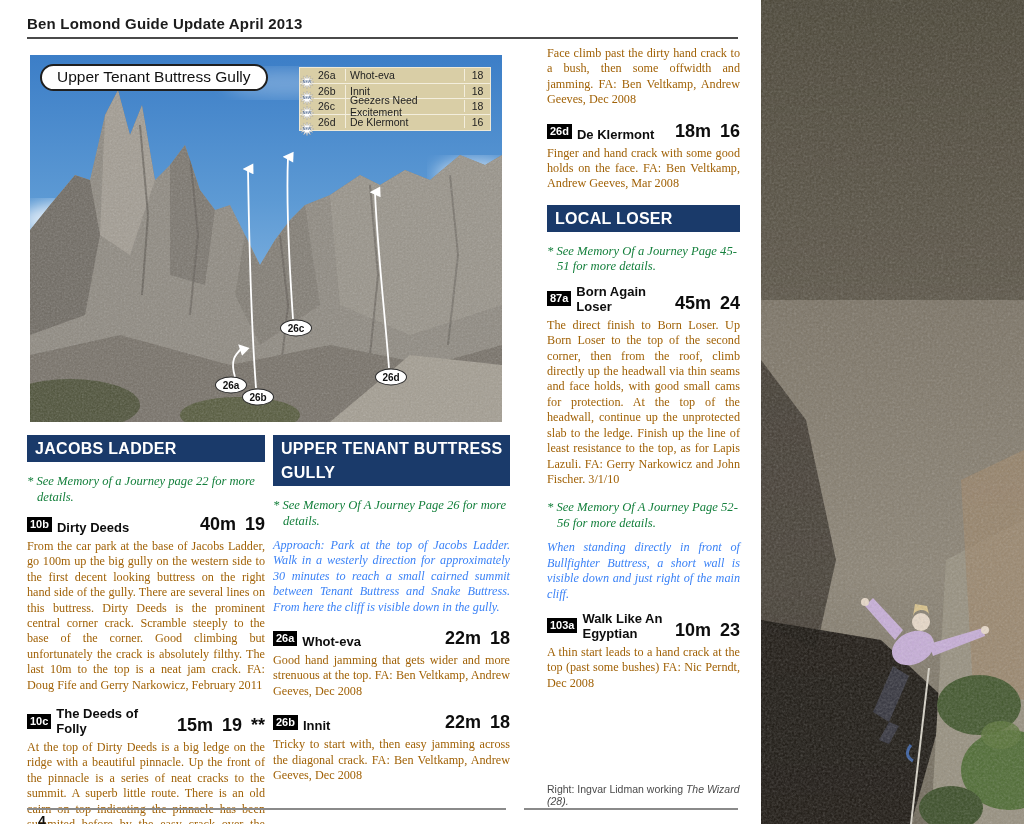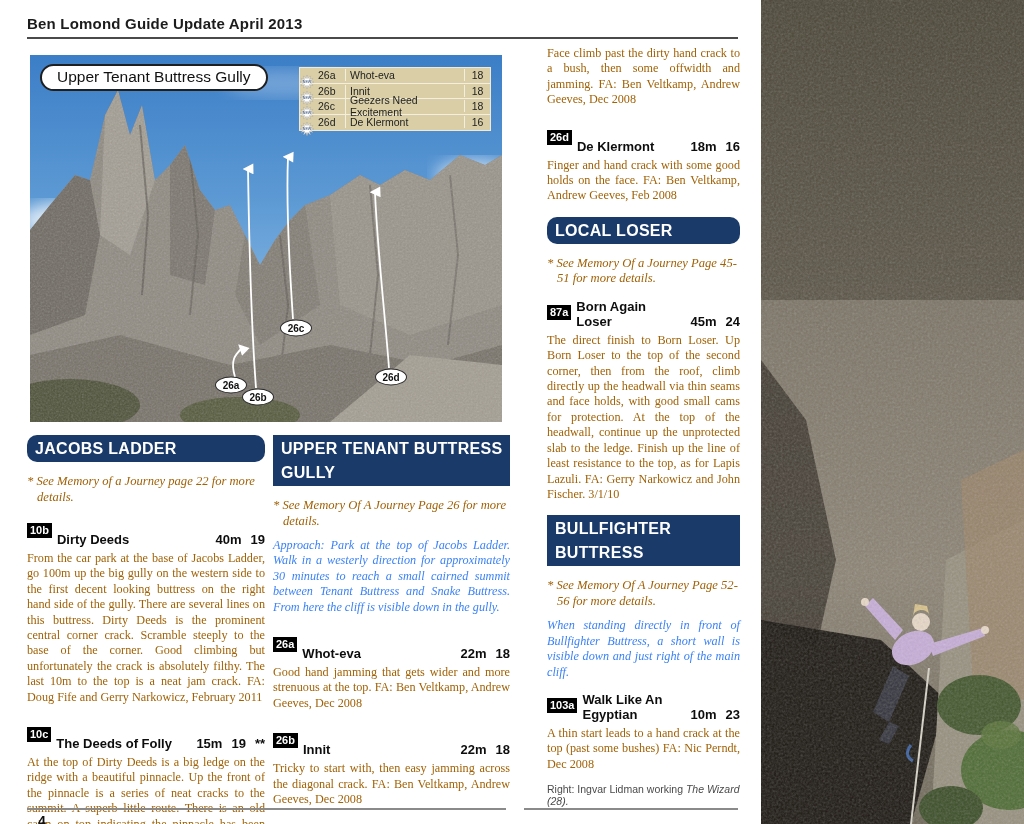--- a/index.html
+++ b/index.html
@@ -45,39 +45,39 @@
   
   .col { position: absolute; }
   .col1 { left: 27px;  top: 435px; width: 238px; }
   .col2 { left: 273px; top: 435px; width: 237px; }
   .col3 { left: 547px; top: 46px;  width: 193px; }
 
   .sect-head {
     background: #1a3a6a; color: #ffffff; font-weight: bold; font-size: 16px;
     line-height: 24px; padding: 2px 0 1px 8px; letter-spacing: .3px;
   }
-  .sect-head.one { margin-bottom: 12px; border-radius: 10px; }
+  .sect-head.one { margin-bottom: 12px; }
   .sect-head.two { margin-bottom: 12px; }
   .note {
     font-family: "Liberation Serif", serif; font-style: italic;
-    font-size: 12.6px; line-height: 15.5px; color: #a16207;
+    font-size: 12.6px; line-height: 15.5px; color: #15803d;
     padding-left: 10px; text-indent: -10px; margin-bottom: 9px;
   }
   .body-p, .route-desc {
     font-family: "Liberation Serif", serif; font-size: 12.2px; line-height: 15.4px;
     color: #a16207; text-align: justify; margin-bottom: 13px;
   }
   .italic-p { font-style: italic; color: #3b82f6; }
   .route-head { display: flex; align-items: flex-end; margin-bottom: 4px; margin-top: 3px; }
   .badge {
     background: #000; color: #fff; font-weight: bold; font-size: 11px;
     padding: 1px 3px; margin-right: 5px; line-height: 13px; align-self: center;
   }
   .route-name { font-size: 13px; font-weight: bold; color: #0d0d0d; line-height: 15px; flex: 1; }
-  .route-metrics { font-size: 13px; font-weight: bold; color: #0d0d0d; white-space: nowrap; margin-left: 6px; margin-top: 18px; }
+  .route-metrics { font-size: 18px; font-weight: bold; color: #0d0d0d; white-space: nowrap; margin-left: 6px; }
   .route-metrics .gap { display: inline-block; width: 9px; }
   .route-entry { margin-bottom: 3px; }
 
   
   .photo-right { position: absolute; left: 761px; top: 0; width: 263px; height: 824px; background:#6a6157; }
 
   
   .foot-rule-l { position: absolute; left: 27px;  top: 808px; width: 479px; height: 2px; background: #8a8a8a; }
   .foot-rule-r { position: absolute; left: 524px; top: 808px; width: 214px; height: 2px; background: #8a8a8a; }
   .page-num { position: absolute; left: 38px; top: 813px; font-size: 14px; font-weight: bold; color: #111; }
@@ -245,36 +245,35 @@
 
   <div class="col col3">
     <div class="body-p">Face climb past the dirty hand crack to a bush, then some offwidth and jamming. FA: Ben Veltkamp, Andrew Geeves, Dec 2008</div>
 
     <div class="route-entry">
       <div class="route-head">
         <span class="badge">26d</span>
         <span class="route-name">De Klermont</span>
         <span class="route-metrics"><span>18m</span><span class="gap"></span><span>16</span></span>
       </div>
-      <div class="route-desc">Finger and hand crack with some good holds on the face. FA: Ben Veltkamp, Andrew Geeves, Feb 2008</div>
+      <div class="route-desc">Finger and hand crack with some good holds on the face. FA: Ben Veltkamp, Andrew Geeves, Mar 2008</div>
     </div>
 
     <div class="sect-head one" style="margin-top:10px;">LOCAL LOSER</div>
     <div class="note">* See Memory Of a Journey Page 45-51 for more details.</div>
 
     <div class="route-entry">
       <div class="route-head">
         <span class="badge">87a</span>
         <span class="route-name">Born Again Loser</span>
         <span class="route-metrics"><span>45m</span><span class="gap"></span><span>24</span></span>
       </div>
       <div class="route-desc">The direct finish to Born Loser. Up Born Loser to the top of the second corner, then from the roof, climb directly up the headwall via thin seams and face holds, with good small cams for protection. At the top of the headwall, continue up the unprotected slab to the ledge. Finish up the line of least resistance to the top, as for Lapis Lazuli. FA: Gerry Narkowicz and John Fischer. 3/1/10</div>
     </div>
 
-    <div class="sect-head two" style="margin-top:8px;">BULLFIGHTER BUTTRESS</div>
     <div class="note">* See Memory Of A Journey Page 52-56 for more details.</div>
     <div class="body-p italic-p" style="margin-bottom:9px;">When standing directly in front of Bullfighter Buttress, a short wall is visible down and just right of the main cliff.</div>
 
     <div class="route-entry">
       <div class="route-head">
         <span class="badge">103a</span>
         <span class="route-name" style="max-width:105px;">Walk Like An Egyptian</span>
         <span class="route-metrics"><span>10m</span><span class="gap"></span><span>23</span></span>
       </div>
       <div class="route-desc">A thin start leads to a hand crack at the top (past some bushes) FA: Nic Perndt, Dec 2008</div>

